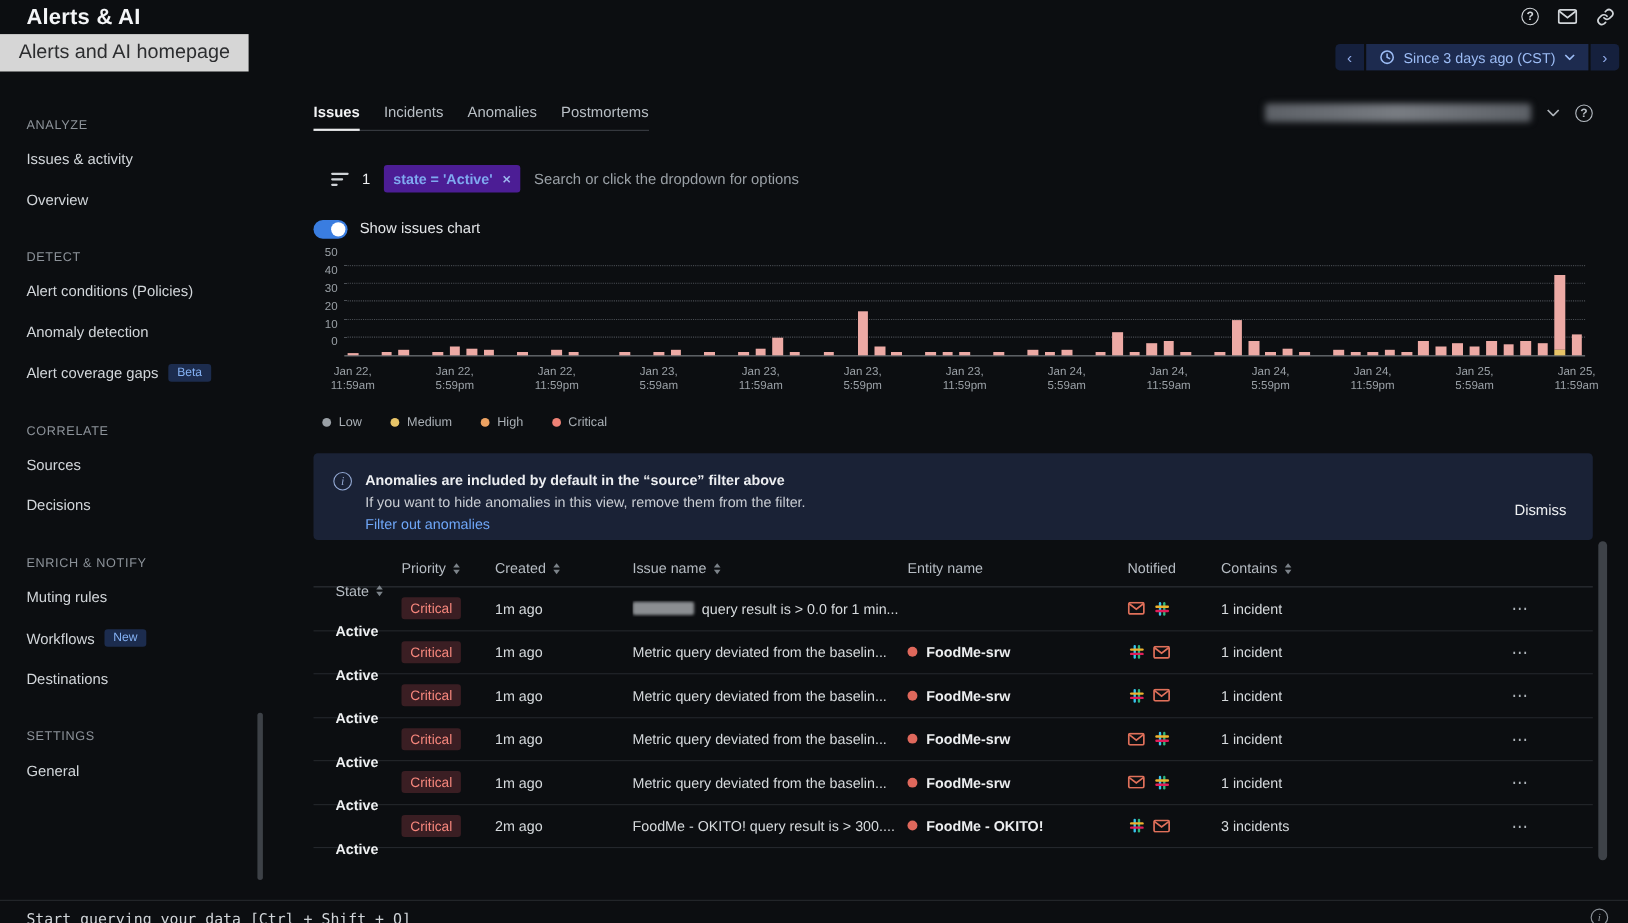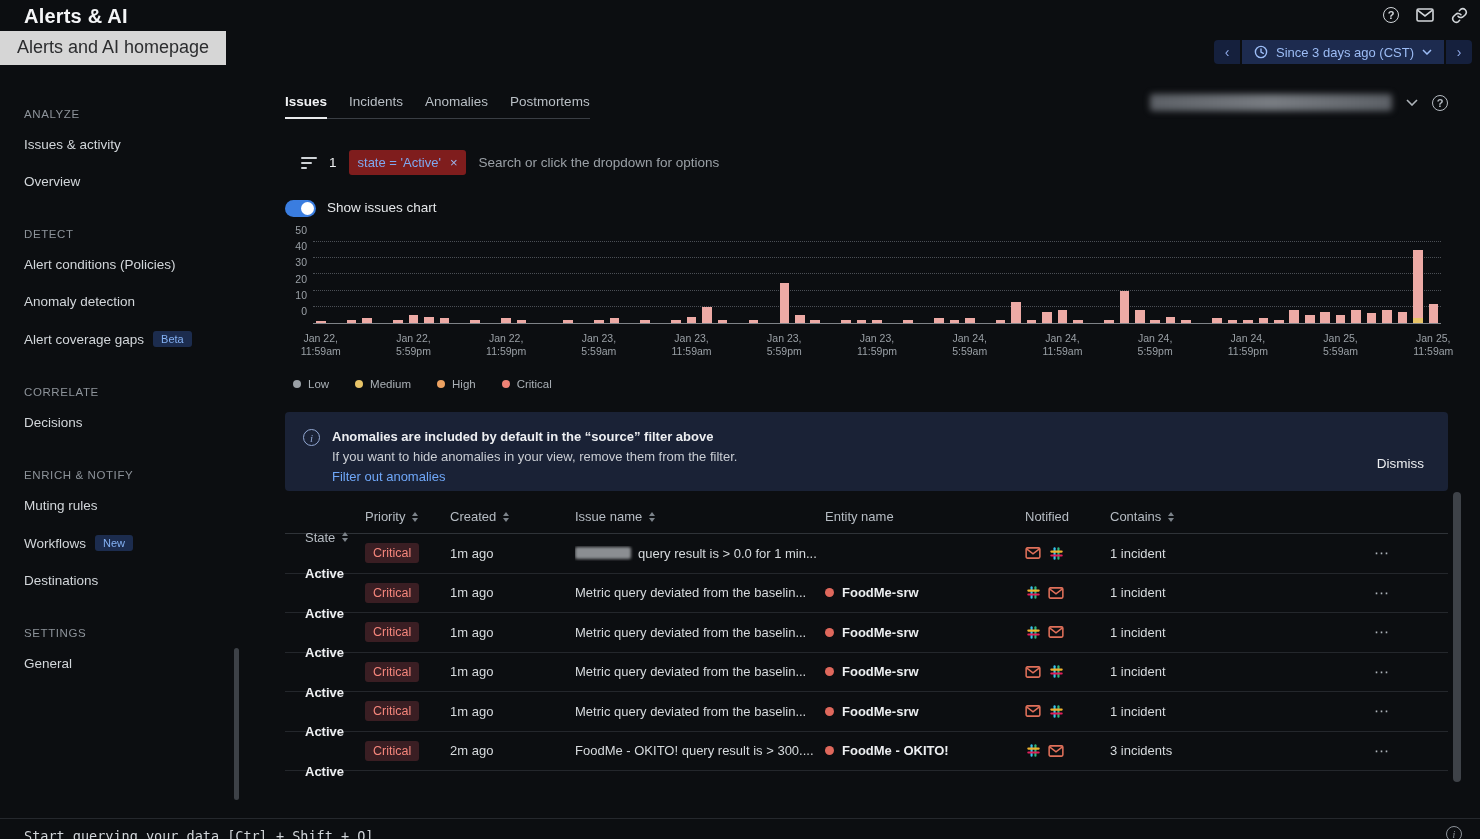--- a/index.html
+++ b/index.html
@@ -46,21 +46,21 @@
 
   .account-area { position:absolute; top:8px; right:0; display:flex; align-items:center; gap:14px; }
   .acct-redact { width:242px; height:17px; border-radius:3px; background:linear-gradient(90deg,#5c6066,#787c82,#5c6066); filter:blur(3px); }
   .chev { color:#aeb4ba; }
 
   .filter-row { position:absolute; top:64px; left:16px; display:flex; align-items:center; gap:12px; }
   .filter-icon { display:flex; flex-direction:column; gap:3px; width:16px; cursor:pointer; }
   .filter-icon span { height:2px; background:#cfd3d7; border-radius:1px; }
   .filter-icon span:nth-child(1){ width:16px; } .filter-icon span:nth-child(2){ width:11px; } .filter-icon span:nth-child(3){ width:6px; }
   .filter-count { color:#eef0f2; font-size:13.5px; }
-  .filter-chip { background:#7f1d1d; color:#7fa9f0; font-size:13px; padding:5px 9px; border-radius:3px; display:flex; align-items:flex-start; gap:9px; cursor:pointer; }
+  .filter-chip { background:#4c1d95; color:#7fa9f0; font-size:13px; padding:5px 9px; border-radius:3px; display:flex; align-items:flex-start; gap:9px; cursor:pointer;font-weight:bold; }
   .chip-x { color:#9db8ef; cursor:pointer; font-size:13px; }
   .filter-placeholder { color:#9aa0a6; font-size:13.5px; }
 
   .toggle-row { position:absolute; top:114px; left:0; display:flex; align-items:flex-start; gap:11px; }
   .toggle { width:31px; height:17px; background:#3a7de0; border-radius:9px; position:relative; cursor:pointer; }
   .toggle .knob { position:absolute; top:2px; right:2px; width:13px; height:13px; border-radius:50%; background:#fff; }
   .toggle-label { font-size:13.5px; color:#e4e6e9; }
 
   
   .chart { position:absolute; top:150px; left:0; width:1160px; height:130px; }
@@ -174,20 +174,23 @@
         <span>Anomaly detection</span>
       </div>
       <div class="side-item">
         <span>Alert coverage gaps</span>
         <span class="pill-badge">Beta</span>
       </div>
     </div>
     <div class="side-section">
       <div class="section-label">CORRELATE</div>
       <div class="side-item">
+        <span>Sources</span>
+      </div>
+      <div class="side-item">
         <span>Decisions</span>
       </div>
     </div>
     <div class="side-section">
       <div class="section-label">ENRICH &amp; NOTIFY</div>
       <div class="side-item">
         <span>Muting rules</span>
       </div>
       <div class="side-item">
         <span>Workflows</span>
@@ -663,21 +666,21 @@
       <div class="legend-item">
         <span class="legend-dot" style="background: rgb(239, 130, 118);"></span>
         <span>Critical</span>
       </div>
     </div>
 
   <div class="banner">
     <div class="banner-icon">i</div>
     <div>
       <div class="banner-title">Anomalies are included by default in the “source” filter above</div>
-      <div class="banner-body">If you want to hide anomalies in your view, remove them from the filter.</div>
+      <div class="banner-body">If you want to hide anomalies in this view, remove them from the filter.</div>
       <span class="banner-link">Filter out anomalies</span>
     </div>
     <div class="banner-dismiss">Dismiss</div>
   </div>
 
   <div class="issues-table">
     <div class="thead">
         <div class="th col0">
           <span>State</span>
           <span class="sort">

